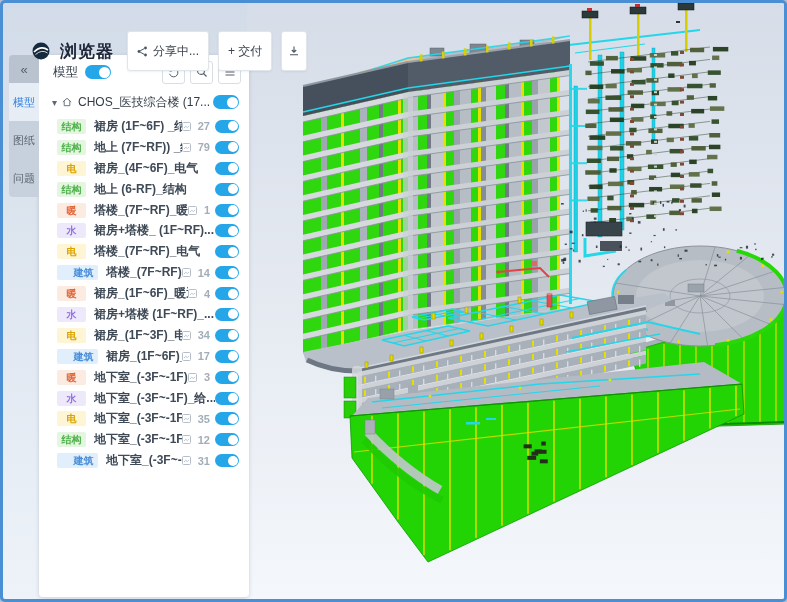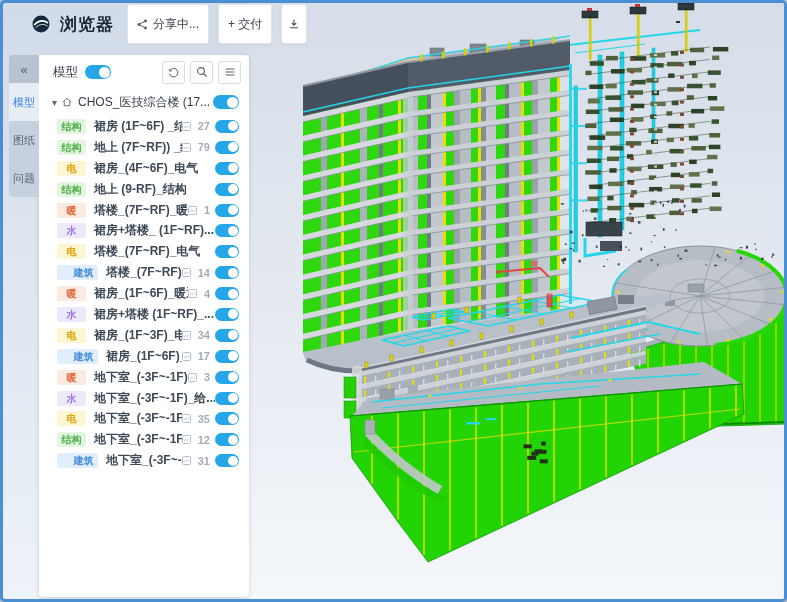--- a/index.html
+++ b/index.html
@@ -1,20 +1,20 @@
 <!DOCTYPE html>
 <html><head>
 <meta charset="utf-8">
 <style>
   html,body{margin:0;padding:0;background:#aebfd2;font-family:"Liberation Sans","DejaVu Sans",sans-serif;}
   .window{position:relative;width:787px;height:602px;box-sizing:border-box;border:3px solid #4a8fd4;border-radius:5px;overflow:hidden;background:linear-gradient(180deg,#d2dce8 0%,#e2e9f2 60%,#eef3f9 100%);}
   
   #scene{position:absolute;left:244px;top:0;width:540px;height:596px;display:block;}
   
-  .topbar{position:absolute;left:28px;top:1px;display:flex;align-items:center;gap:9px;z-index:5;}
+  .topbar{position:absolute;left:28px;top:28px;display:flex;align-items:center;gap:9px;z-index:5;}
   .app-title{font-size:17px;font-weight:bold;color:#20293a;letter-spacing:1px;margin-right:4px;}
   .tb-btn{display:flex;align-items:center;gap:5px;background:#fff;border:1px solid #e1e5ea;border-radius:3px;height:40px;padding:0 9px;font-size:12px;color:#3c4550;box-shadow:0 1px 2px rgba(40,60,90,.08);cursor:pointer;}
   .tb-btn.icon-only{padding:0 6px;}
   
   .rail{position:absolute;left:6px;top:52px;width:30px;z-index:4;}
   .rail-collapse{width:30px;height:28px;background:#b9c3d0;border-radius:4px 0 0 0;display:flex;align-items:center;justify-content:center;color:#55606c;font-size:13px;cursor:pointer;}
   .rail-tab{width:30px;height:38px;background:#c7d1dd;display:flex;align-items:center;justify-content:center;font-size:11px;color:#5b6673;cursor:pointer;}
   .rail-tab.active{background:#e7edf5;color:#2e7fe0;}
   .rail-tab:last-child{border-radius:0 0 0 4px;text-align:right;}
   
@@ -740,21 +740,21 @@
           </span>
           <span class="switch sm"></span>
         </div>
         <div class="tree-row">
           <span class="badge electric">电</span>
           <span class="row-label">裙房_(4F~6F)_电气</span>
           <span class="switch sm"></span>
         </div>
         <div class="tree-row">
           <span class="badge structure">结构</span>
-          <span class="row-label">地上 (9-RF)_结构</span>
+          <span class="row-label">地上 (6-RF)_结构</span>
           <span class="switch sm"></span>
         </div>
         <div class="tree-row">
           <span class="badge hvac">暖</span>
           <span class="row-label">塔楼_(7F~RF)_暖通</span>
           <span class="count">
             <svg width="9" height="9" viewBox="0 0 9 9">
               <rect x="0.5" y="0.5" width="8" height="8" rx="1" fill="none" stroke="#b6bfc9"></rect>
               <path d="M2 6 L3.8 4.2 L5.3 5.6 L7 3.9" stroke="#b6bfc9" fill="none" stroke-width="0.9"></path>
             </svg>

